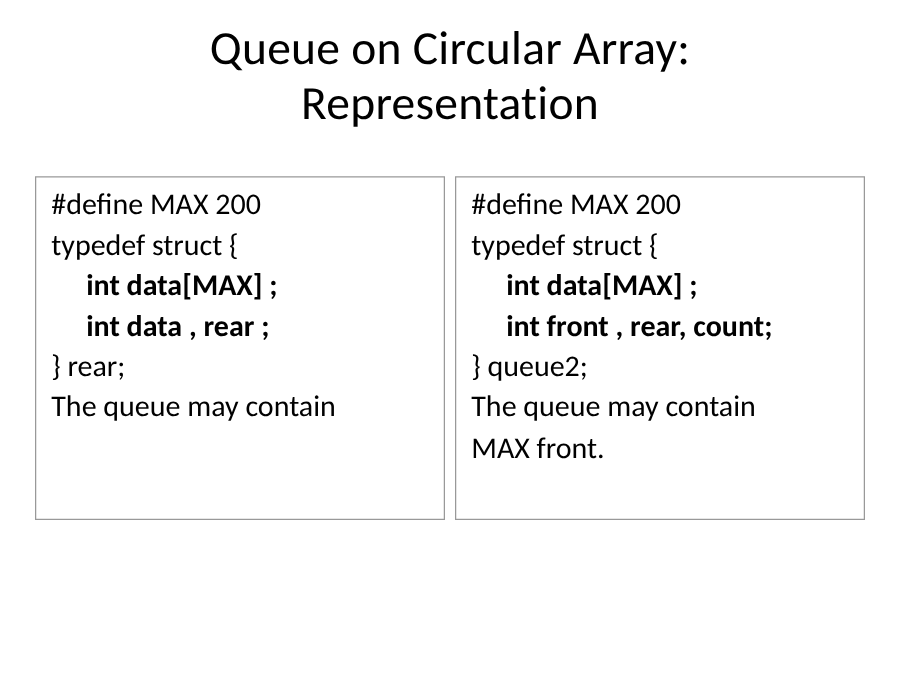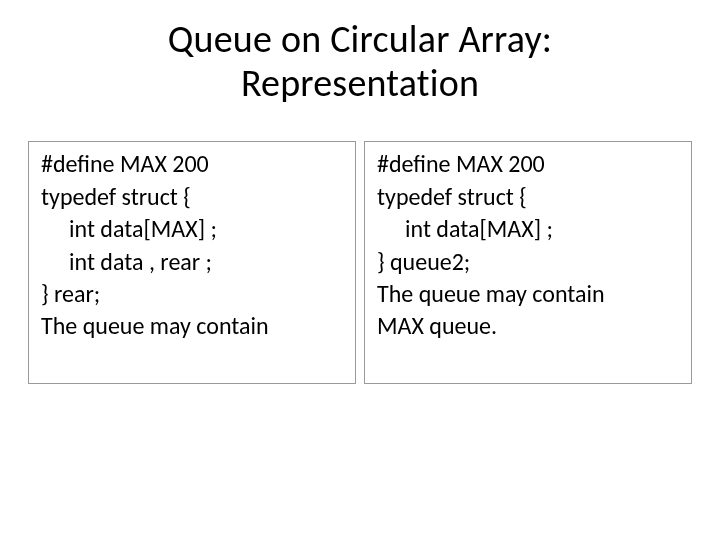--- a/index.html
+++ b/index.html
@@ -30,21 +30,21 @@
     margin-top: 36px;
   }
   .codebox {
     flex: 1;
     border: 1px solid #999;
     padding: 6px 12px 40px 12px;
     font-size: 24px;
     line-height: 1.35;
     font-weight: 400;
   }
-  .indent { padding-left: 28px; display: block; }
+  .indent { padding-left: 28px; display: block; font-weight: bold; }
   .line { display: block; }
 </style>
 </head>
 <body>
 
 <div class="slide">
   <div class="title">
     <span class="line">Queue on Circular Array:</span>
     <span class="line">Representation</span>
   </div>
@@ -57,19 +57,20 @@
       <span class="indent">int data[MAX] ;</span>
       <span class="indent">int data , rear ;</span>
       <span class="line">} rear;</span>
       <span class="line">The queue may contain</span>
     </div>
 
     <div class="codebox">
       <span class="line">#define MAX 200</span>
       <span class="line">typedef struct {</span>
       <span class="indent">int data[MAX] ;</span>
+      <span class="indent">int front , rear, count;</span>
       <span class="line">} queue2;</span>
       <span class="line">The queue may contain</span>
-      <span class="line">MAX  queue.</span>
+      <span class="line">MAX  front.</span>
     </div>
 
   </div>
 </div>
 
 </body></html>

